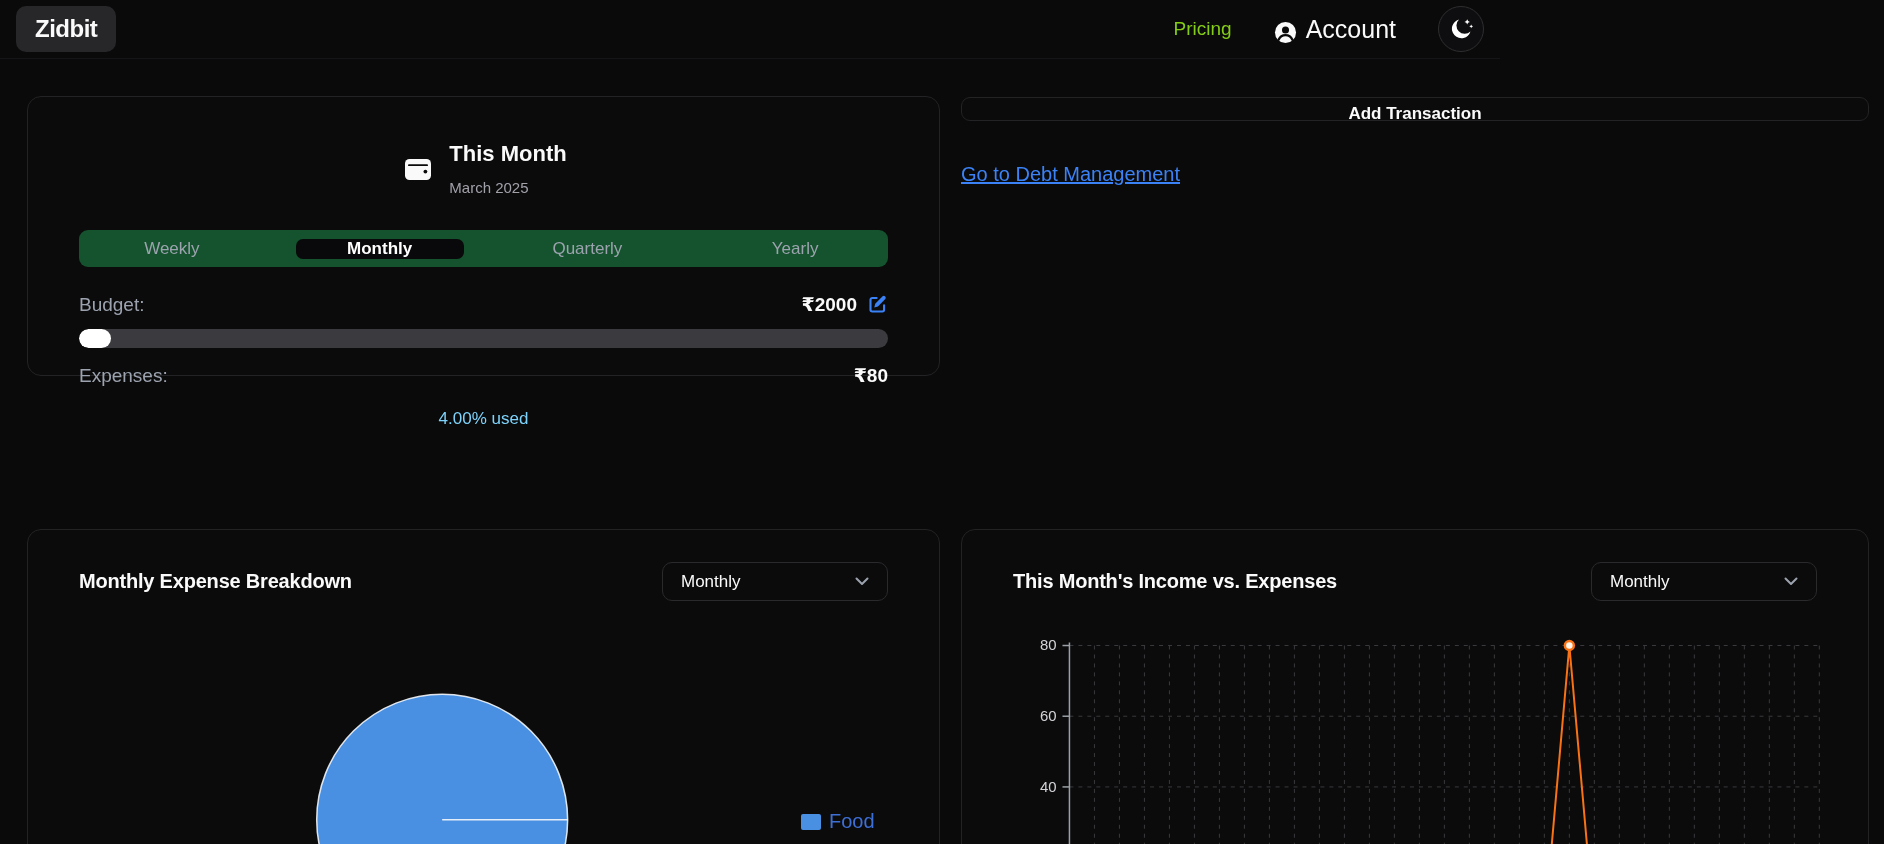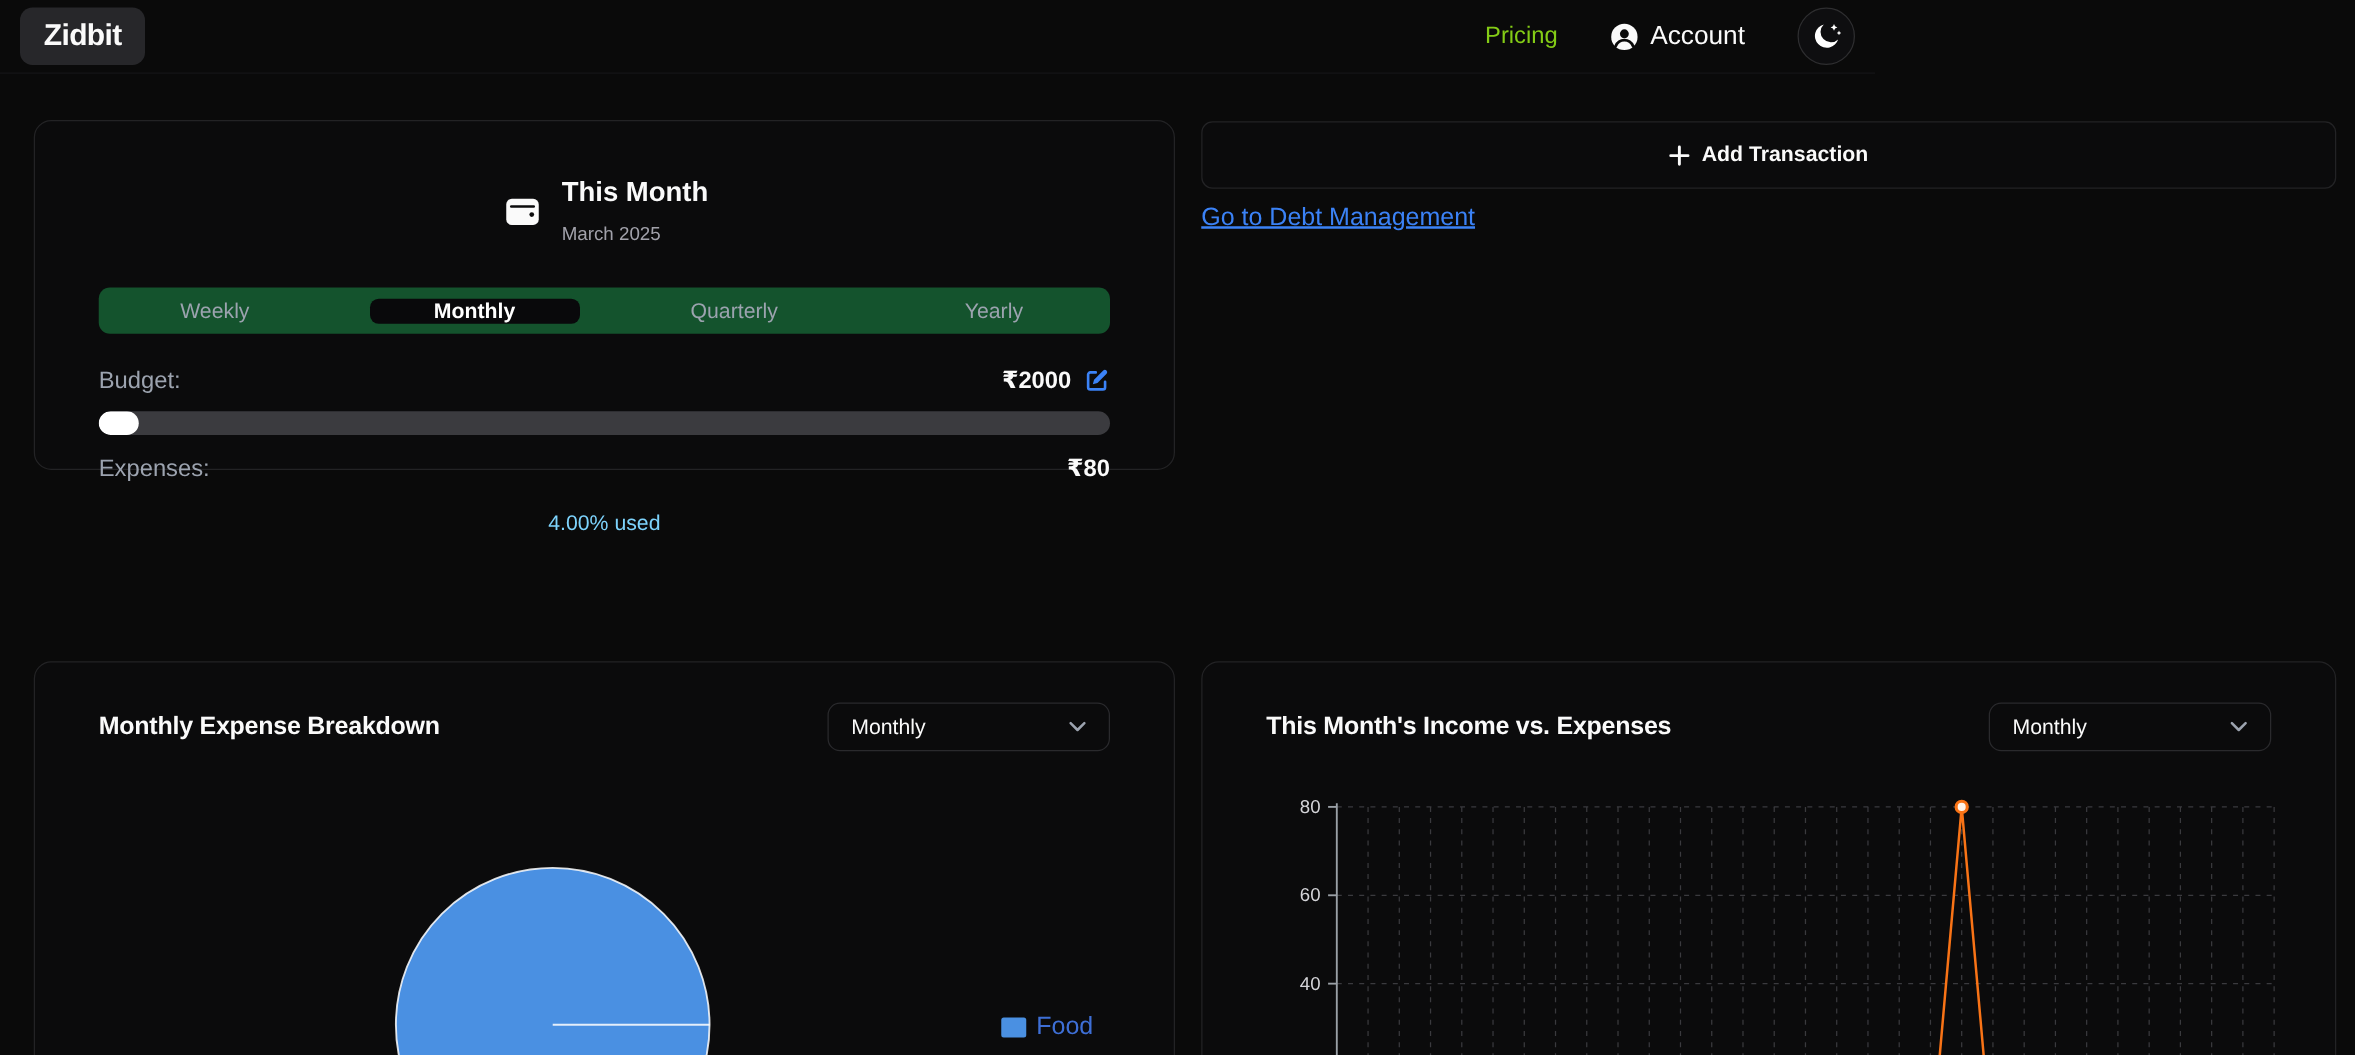--- a/index.html
+++ b/index.html
@@ -7,21 +7,21 @@
     font-family:"Liberation Sans","DejaVu Sans",sans-serif; color:#fafafa; }
 
   
   .navbar { position:absolute; top:0; left:0; width:1500px; height:59px;
     display:flex; align-items:center; justify-content:space-between;
     padding:0 16px; background:#0a0a0a; border-bottom:1px solid #151517; }
   .brand { background:#27272a; border-radius:10px; padding:9px 19px;
     font-size:24px; font-weight:bold; letter-spacing:-0.5px; }
   .nav-right { display:flex; align-items:center; gap:42px; }
   .nav-link { font-size:19px; color:#84cc16; cursor:pointer; }
-  .account { display:flex; align-items:center; gap:9px; font-size:21px; cursor:pointer; }
+  .account { display:flex; align-items:flex-end; gap:9px; font-size:25px; cursor:pointer; }
   .theme-btn { width:46px; height:46px; border-radius:50%; border:1px solid #2e2e30;
     background:#0e0e10; display:flex; align-items:center; justify-content:center; cursor:pointer; }
 
   
   .card { position:absolute; background:#0b0b0c; border:1px solid #232325; border-radius:14px; }
   #budget-card { left:27px; top:96px;  width:913px; height:280px; padding:0 51px; }
   #pie-card    { left:27px; top:529px; width:913px; height:480px; padding:0 51px; }
   #line-card   { left:961px; top:529px; width:908px; height:480px; padding:0 51px; }
 
   
@@ -36,24 +36,24 @@
   .row { display:flex; justify-content:space-between; align-items:center; font-size:19px; }
   .row.budget { margin-top:26px; }
   .row.expenses { margin-top:16px;gap:32px; }
   .row .label { color:#9ca3af; }
   .row .value { font-weight:bold; display:flex; align-items:center; gap:10px; }
   .progress { margin-top:13px; height:19px; background:#3b3b3f; border-radius:10px; overflow:hidden; }
   .progress .fill { height:100%; min-width:28px; background:#fff; border-radius:10px; }
   .percent { margin-top:22px; text-align:center; font-size:17px; color:#7dd3fc; }
 
   
-  #add-btn { position:absolute; left:961px; top:97px; width:908px; height:54px;
+  #add-btn { position:absolute; left:961px; top:97px; width:908px; height:24px;
     background:#0b0b0c; border:1px solid #232325; border-radius:9px;
     display:flex; align-items:center; justify-content:center; gap:9px;
-    font-size:17px; font-weight:600; color:#fafafa; cursor:pointer; }
+    font-size:17px; font-weight:600; color:#fafafa; cursor:pointer;flex-direction:column; }
   #debt-link { position:absolute; left:961px; top:163px; font-size:20px;
     color:#3b82f6; text-decoration:underline; cursor:pointer; }
 
   
   .card-head { margin-top:32px; display:flex; justify-content:space-between; align-items:center; }
   .card-title { font-size:20px; font-weight:bold; letter-spacing:-0.2px; }
   .select { width:226px; height:39px; border:1px solid #2a2a2d; border-radius:10px;
     background:#0b0b0c; display:flex; align-items:center; justify-content:space-between;
     padding:0 18px; font-size:17px; color:#fafafa; cursor:pointer; }
   .chart-svg { position:absolute; left:0; top:0; width:100%; height:100%; pointer-events:none; }

